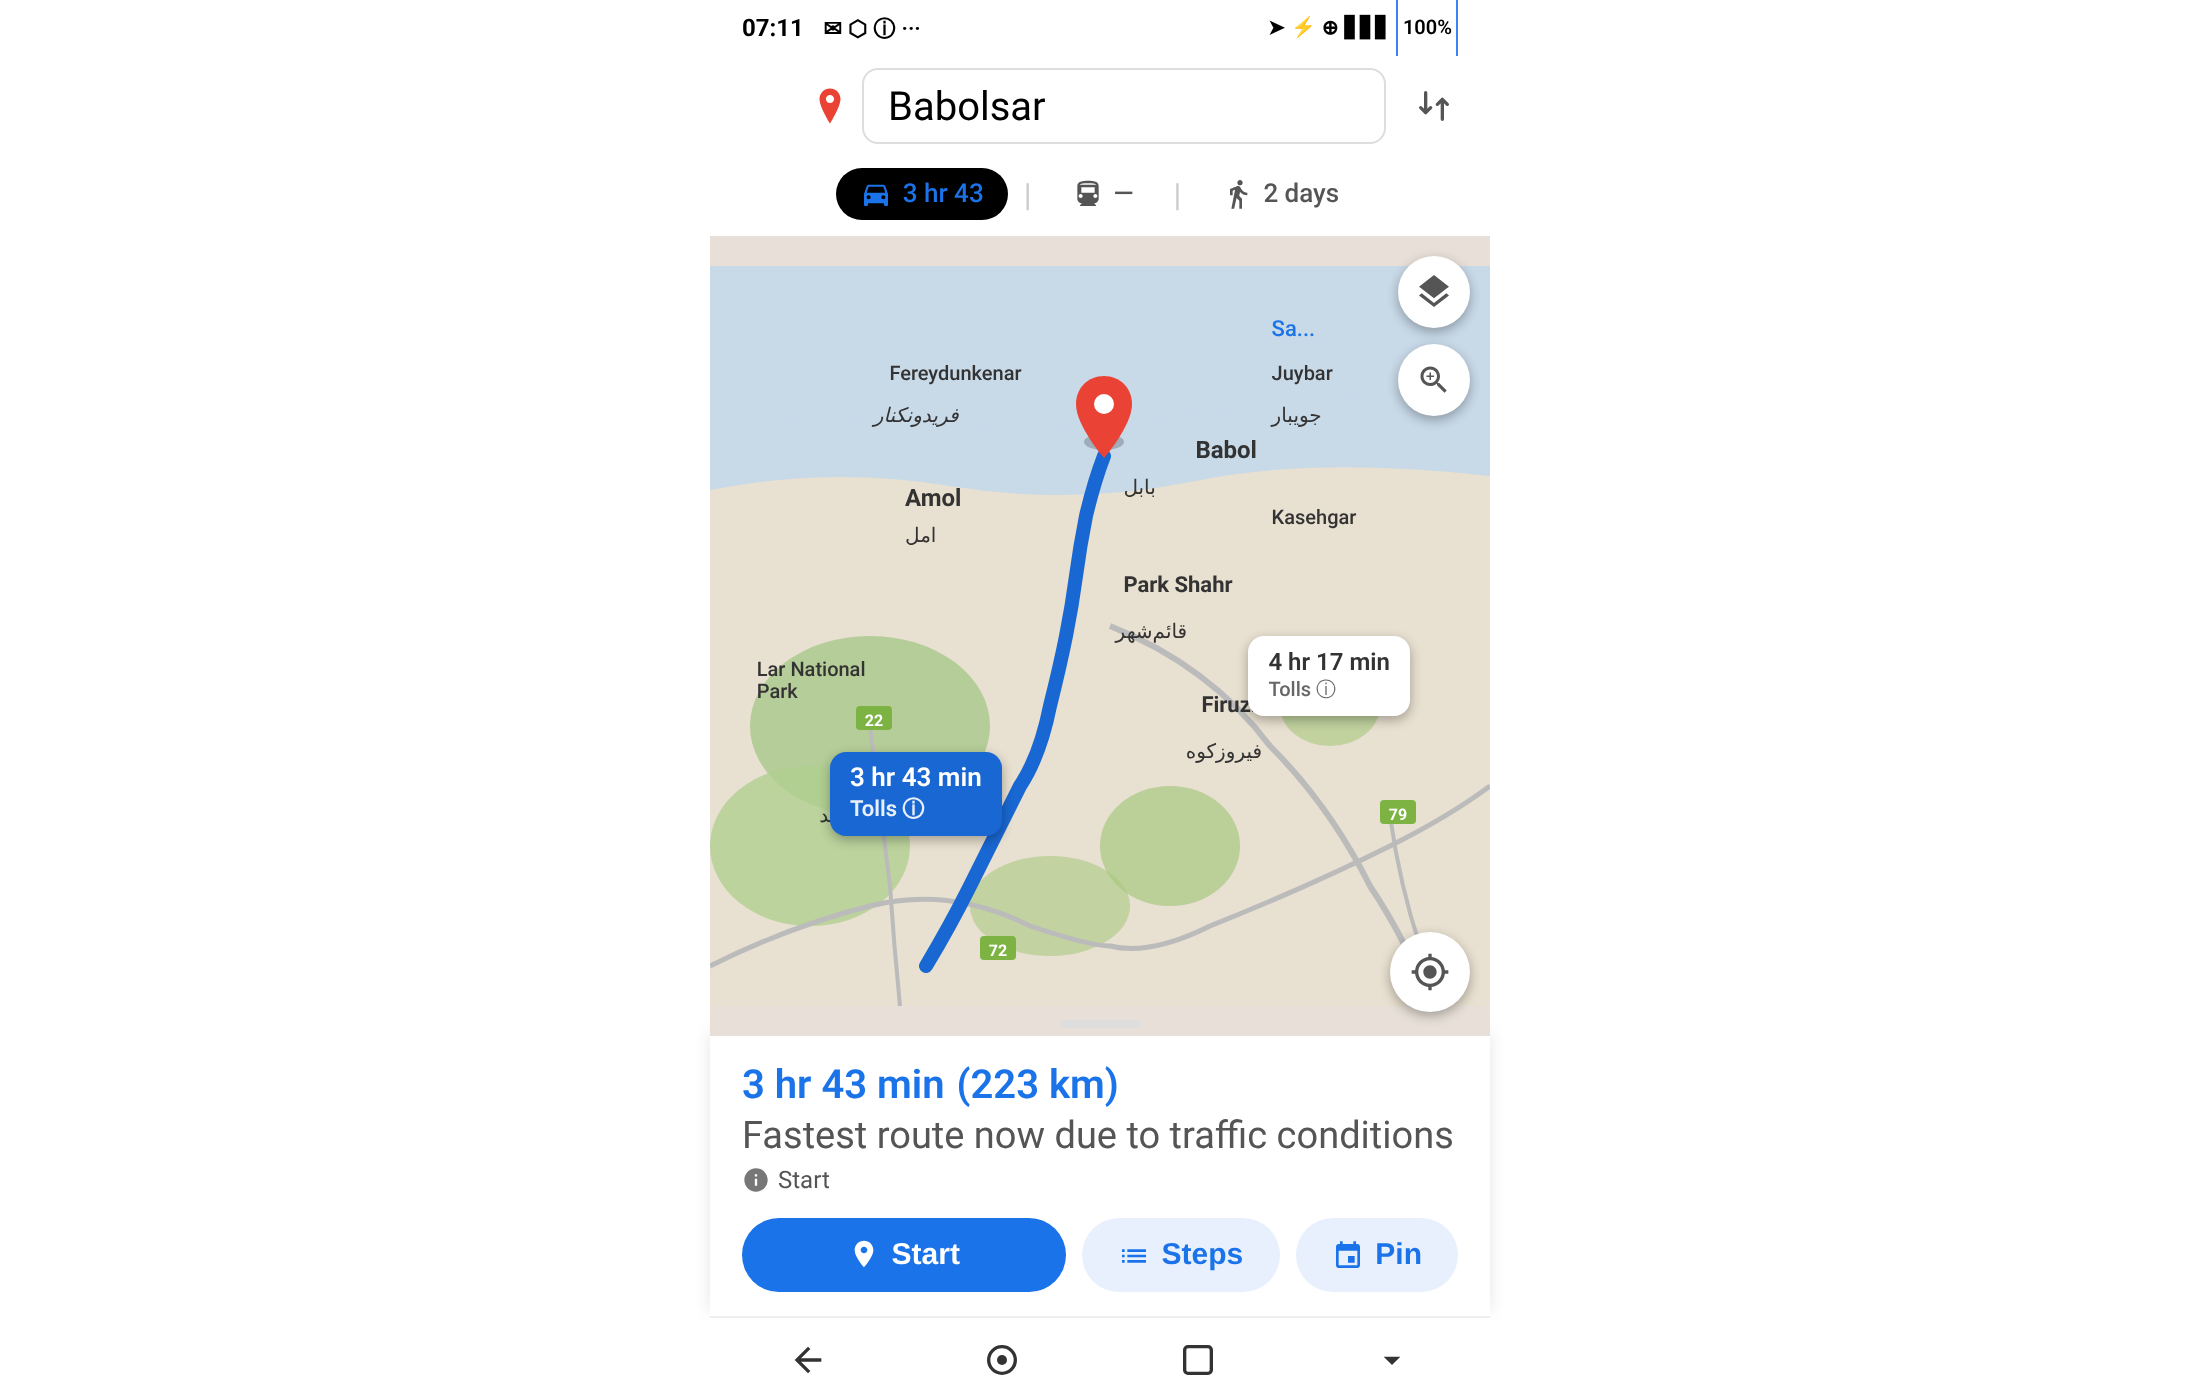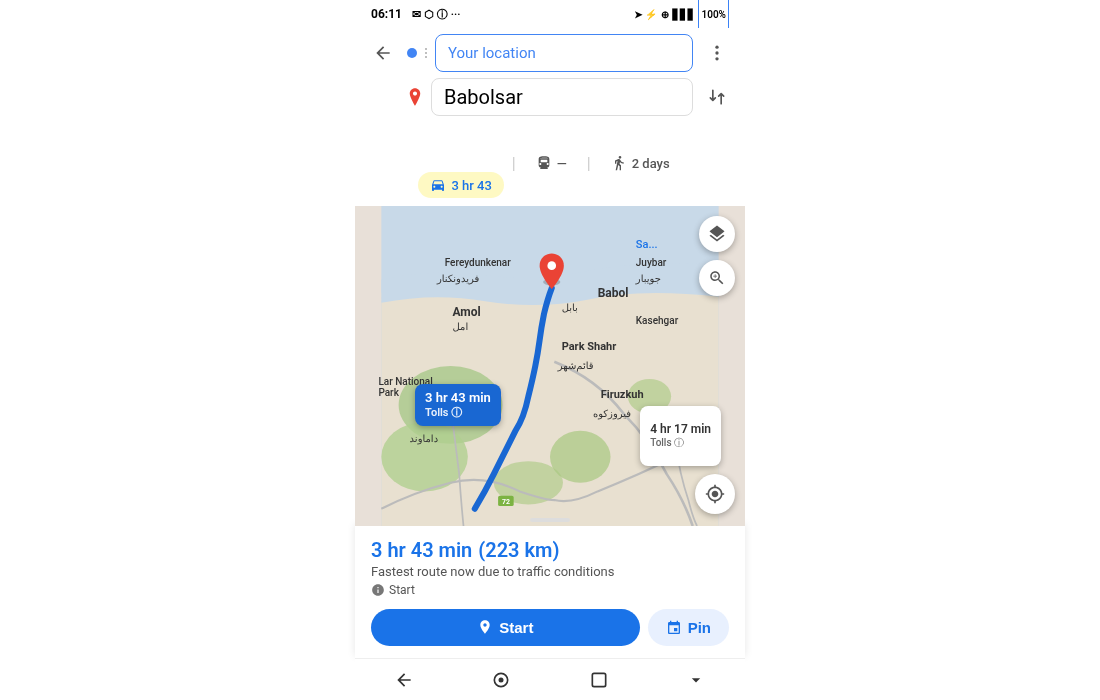--- a/index.html
+++ b/index.html
@@ -124,23 +124,22 @@
     }
     .tab-pill {
       display: flex; align-items: center; gap: 5px;
       padding: 5px 12px;
       border-radius: 20px;
       font-size: 13px;
       cursor: pointer;
       font-weight: 500;
     }
     .tab-pill.active {
-      background: #fef9c3;
+      background: #000000;
       color: #1a73e8;
-      margin-top: 44px;
     }
     .tab-pill.inactive {
       color: #555;
     }
     .tab-divider { color: #ccc; font-size: 16px; }
 
     
     .map-container {
       flex: 1;
       position: relative;
@@ -193,43 +192,43 @@
       background: #1967D2;
       color: #fff;
       border-radius: 8px;
       padding: 6px 10px;
       font-size: 12px;
       font-weight: 600;
       box-shadow: 0 2px 6px rgba(0,0,0,0.3);
     }
     .callout-secondary {
       position: absolute;
-      top: 200px; right: 24px;
+      top: 200px; right: 40px;
       background: #fff;
       color: #333;
       border-radius: 8px;
-      padding: 16px 10px;
+      padding: 6px 10px;
       font-size: 12px;
       font-weight: 500;
       box-shadow: 0 2px 6px rgba(0,0,0,0.3);
     }
 
     
     .bottom-panel {
       background: #fff;
       padding: 12px 16px;
       box-shadow: 0 -2px 8px rgba(0,0,0,0.1);
     }
     .route-title {
       font-size: 20px;
       font-weight: 600;
       color: #1a73e8;
     }
     .route-subtitle {
-      font-size: 13px;
+      font-size: 19px;
       color: #555;
       margin-top: 2px;
     }
     .tolls-row {
       display: flex; align-items: center; gap: 4px;
       margin-top: 4px;
     }
     .tolls-text { font-size: 12px; color: #555; }
 
     .action-buttons {
@@ -296,63 +295,40 @@
       font-weight: 500;
       pointer-events: none;
     }
   </style>
 </head>
 <body>
 
 <div class="phone-frame">
 
   <div class="status-bar">
-    <span class="status-time">06:11</span>
+    <span class="status-time">07:11</span>
     <div class="status-icons">
 
       <span style="font-size:11px;">✉</span>
       <span style="font-size:11px;">⬡</span>
       <span style="font-size:11px;">ⓘ</span>
       <span style="font-size:11px;">···</span>
     </div>
     <div class="status-right">
       <span style="font-size:10px;">➤</span>
       <span style="font-size:10px;">⚡</span>
       <span style="font-size:10px;">⊕</span>
       <span style="font-size:10px;">▋▋▋</span>
       <span style="font-size:10px; border:1px solid #3b82f6; padding:11px 2px; border-radius:2px;">
         <span>100%</span>
       </span>
     </div>
   </div>
 
   <div class="search-header">
-    <div class="search-row">
-      <div class="back-btn">
-        <svg width="20" height="20" viewBox="0 0 24 24" fill="none">
-          <path d="M20 11H7.83l5.59-5.59L12 4l-8 8 8 8 1.41-1.41L7.83 13H20v-2z" fill="#555"></path>
-        </svg>
-      </div>
-      <div class="dot-origin"></div>
-      <div class="dots-line">
-        <span></span>
-          <span></span>
-          <span></span>
-      </div>
-      <div class="input-box active">
-        <span class="input-text-blue">Your location</span>
-      </div>
-      <div class="more-btn">
-        <svg width="20" height="20" viewBox="0 0 24 24" fill="#555">
-          <circle cx="12" cy="5" r="2"></circle>
-            <circle cx="12" cy="12" r="2"></circle>
-            <circle cx="12" cy="19" r="2"></circle>
-        </svg>
-      </div>
-    </div>
     <div class="search-row">
       <div style="width:32px;"></div>
       <div class="dot-dest">
         <svg width="14" height="20" viewBox="0 0 24 30" fill="#EA4335">
           <path d="M12 0C7.03 0 3 4.03 3 9c0 6.75 9 21 9 21s9-14.25 9-21c0-4.97-4.03-9-9-9zm0 12.5c-1.93 0-3.5-1.57-3.5-3.5S10.07 5.5 12 5.5s3.5 1.57 3.5 3.5S13.93 12.5 12 12.5z"></path>
         </svg>
       </div>
       <div class="input-box">
         <span class="input-text">Babolsar</span>
       </div>
@@ -419,21 +395,21 @@
       <rect x="73" y="220" width="18" height="12" rx="2" fill="#7cb342"></rect>
       <text x="82" y="230" text-anchor="middle" font-size="8" fill="white" font-weight="bold">22</text>
       <rect x="335" y="267" width="18" height="12" rx="2" fill="#7cb342"></rect>
       <text x="344" y="277" text-anchor="middle" font-size="8" fill="white" font-weight="bold">79</text>
       <rect x="135" y="335" width="18" height="12" rx="2" fill="#7cb342"></rect>
       <text x="144" y="345" text-anchor="middle" font-size="8" fill="white" font-weight="bold">72</text>
     </svg>
 
     
     <div class="map-label" style="left:23%; top:16%;">Fereydunkenar</div>
-    <div class="map-label" style="left:21%; top:21%; direction:rtl;">فریدونکنار</div>
+    <div class="map-label" style="left:21%; top:21%; direction:rtl;font-style:italic;">فریدونکنار</div>
     <div class="map-label" style="left:25%; top:31%; font-weight:bold; font-size:12px;">Amol</div>
     <div class="map-label" style="left:25%; top:36%; direction:rtl;">امل</div>
     <div class="map-label" style="left:53%; top:25%; font-weight:bold; font-size:12px;padding-left:36px;">Babol</div>
     <div class="map-label" style="left:53%; top:30%; direction:rtl;">بابل</div>
     <div class="map-label" style="left:53%; top:42%; font-weight:bold; font-size:11px;">Park Shahr</div>
     <div class="map-label" style="left:52%; top:48%; direction:rtl;">قائم‌شهر</div>
     <div class="map-label" style="left:6%; top:53%;">Lar National<br>Park</div>
     <div class="map-label" style="left:16%; top:65%; font-weight:bold; font-size:11px;">Damavand</div>
     <div class="map-label" style="left:14%; top:71%; direction:rtl;">داماوند</div>
     <div class="map-label" style="left:63%; top:57%; font-weight:bold; font-size:11px;">Firuzkuh</div>
@@ -489,20 +465,26 @@
       <span class="tolls-text">Start</span>
     </div>
 
     <div class="action-buttons">
       <button class="btn-start">
         <svg width="16" height="16" viewBox="0 0 24 24" fill="white">
           <path d="M12 2C8.13 2 5 5.13 5 9c0 5.25 7 13 7 13s7-7.75 7-13c0-3.87-3.13-7-7-7zm0 9.5c-1.38 0-2.5-1.12-2.5-2.5s1.12-2.5 2.5-2.5 2.5 1.12 2.5 2.5-1.12 2.5-2.5 2.5z"></path>
         </svg>
         <span>Start</span>
       </button>
+      <button class="btn-steps">
+        <svg width="16" height="16" viewBox="0 0 24 24" fill="#1a73e8">
+          <path d="M3 13h2v-2H3v2zm0 4h2v-2H3v2zm0-8h2V7H3v2zm4 4h14v-2H7v2zm0 4h14v-2H7v2zM7 7v2h14V7H7z"></path>
+        </svg>
+        <span>Steps</span>
+      </button>
       <button class="btn-pin">
         <svg width="16" height="16" viewBox="0 0 24 24" fill="#1a73e8">
           <path d="M17 12h-5v5h5v-5zM16 1v2H8V1H6v2H5c-1.11 0-1.99.9-1.99 2L3 19c0 1.1.89 2 2 2h14c1.1 0 2-.9 2-2V5c0-1.1-.9-2-2-2h-1V1h-2zm3 18H5V8h14v11z"></path>
         </svg>
         <span>Pin</span>
       </button>
     </div>
   </div>
 
   <div class="nav-bar">

